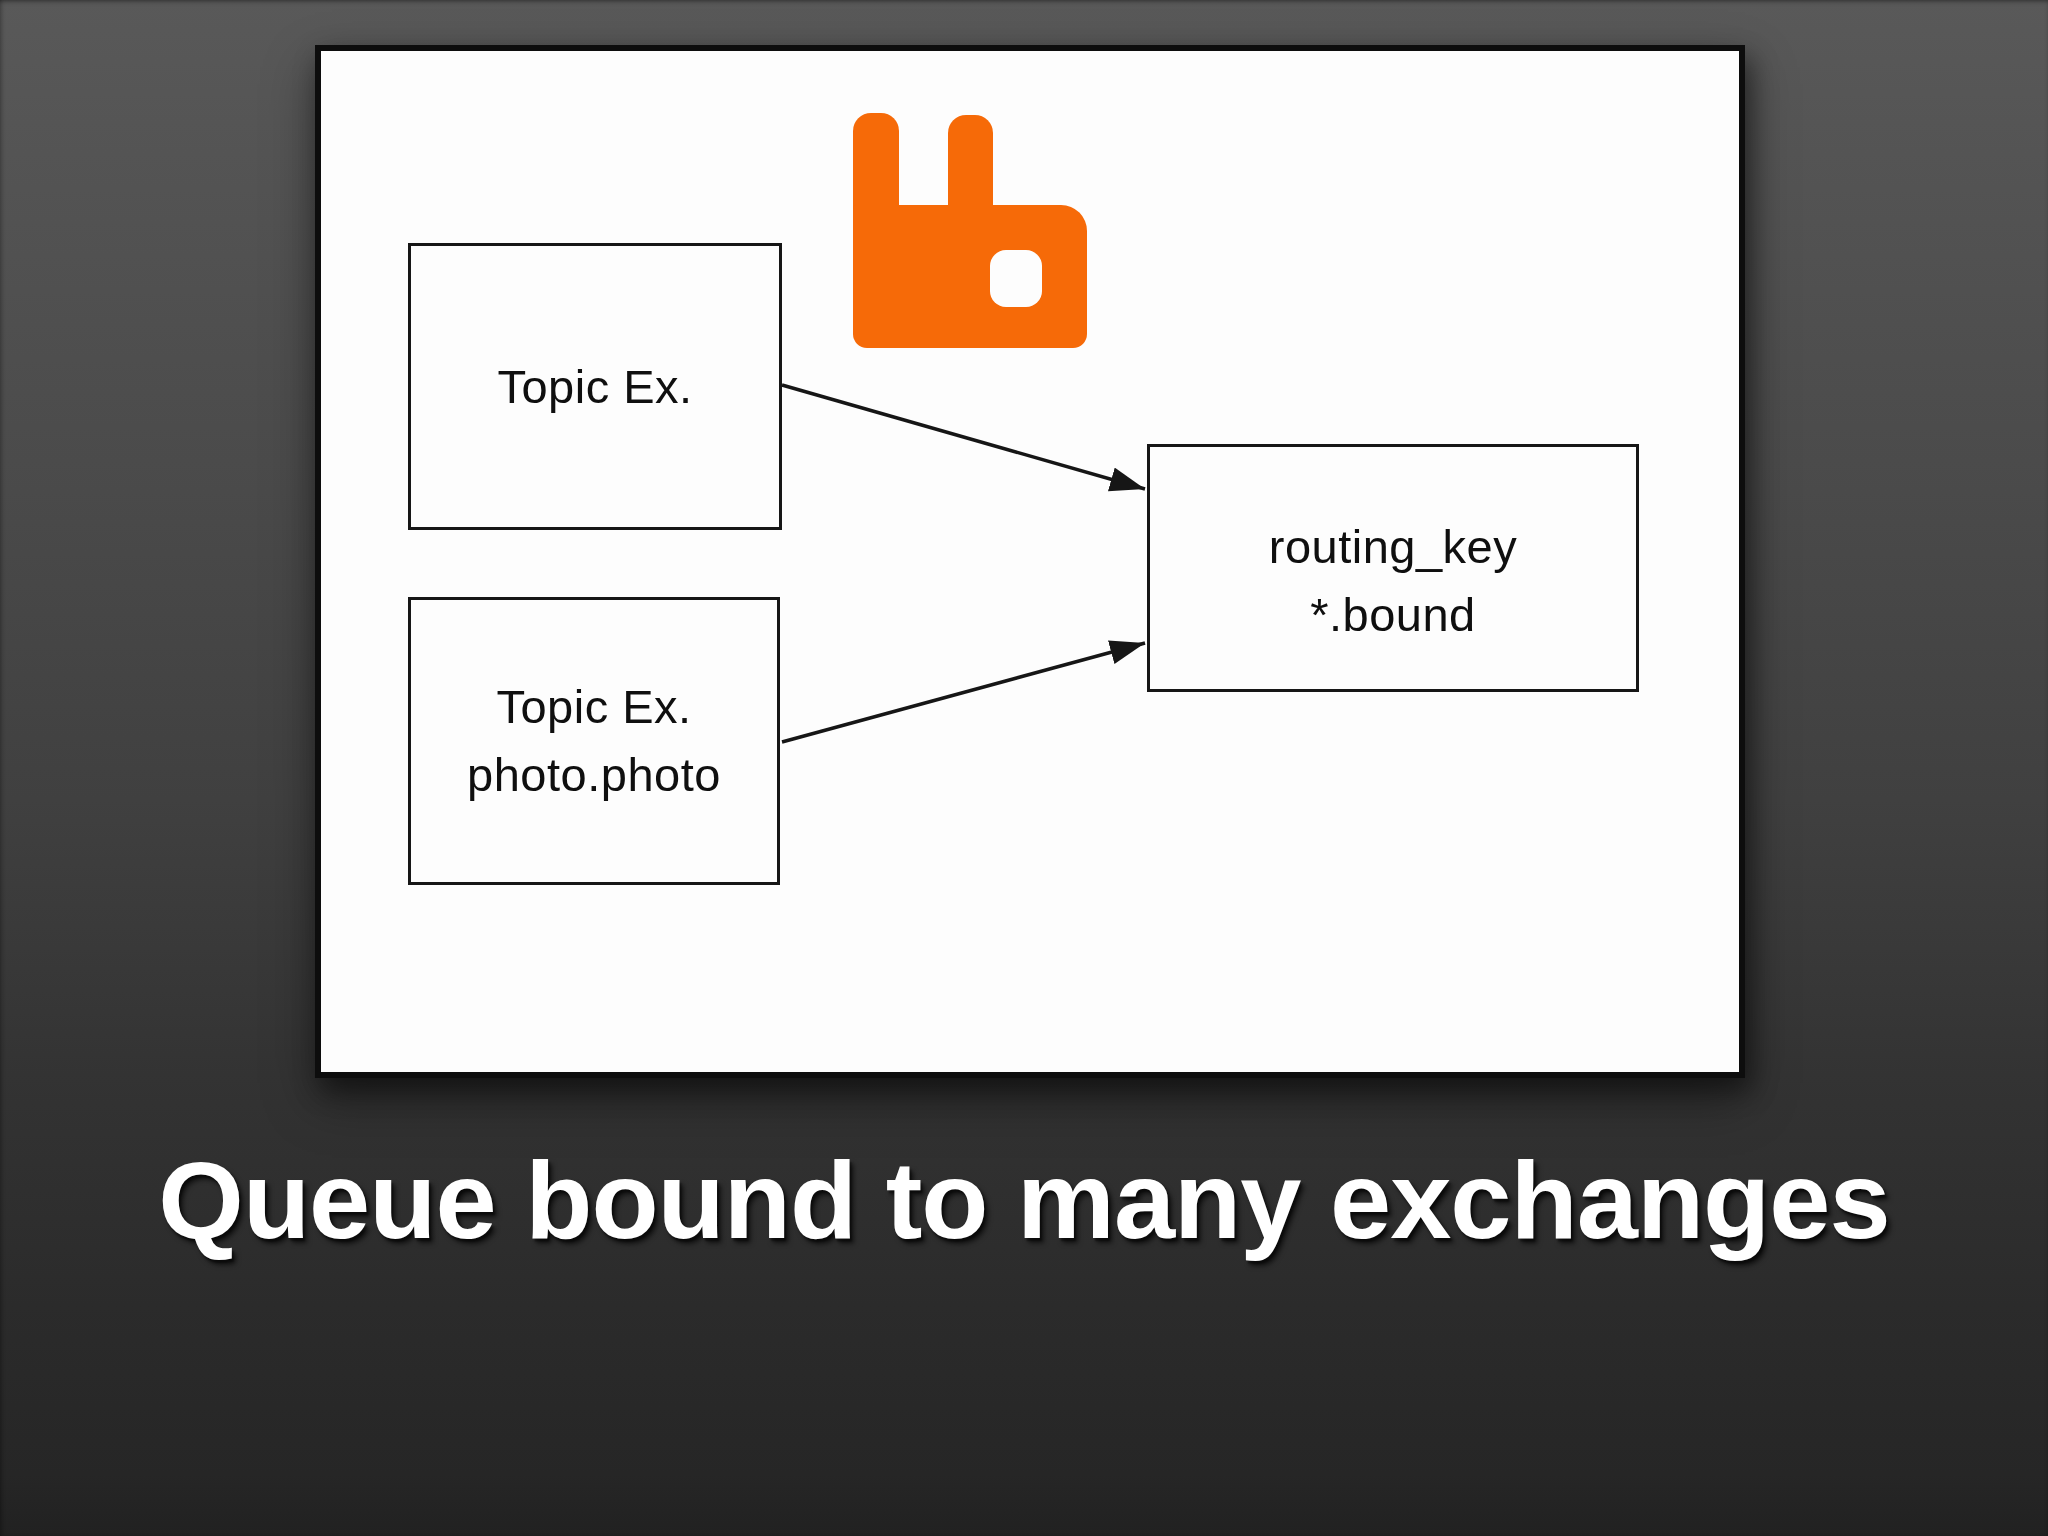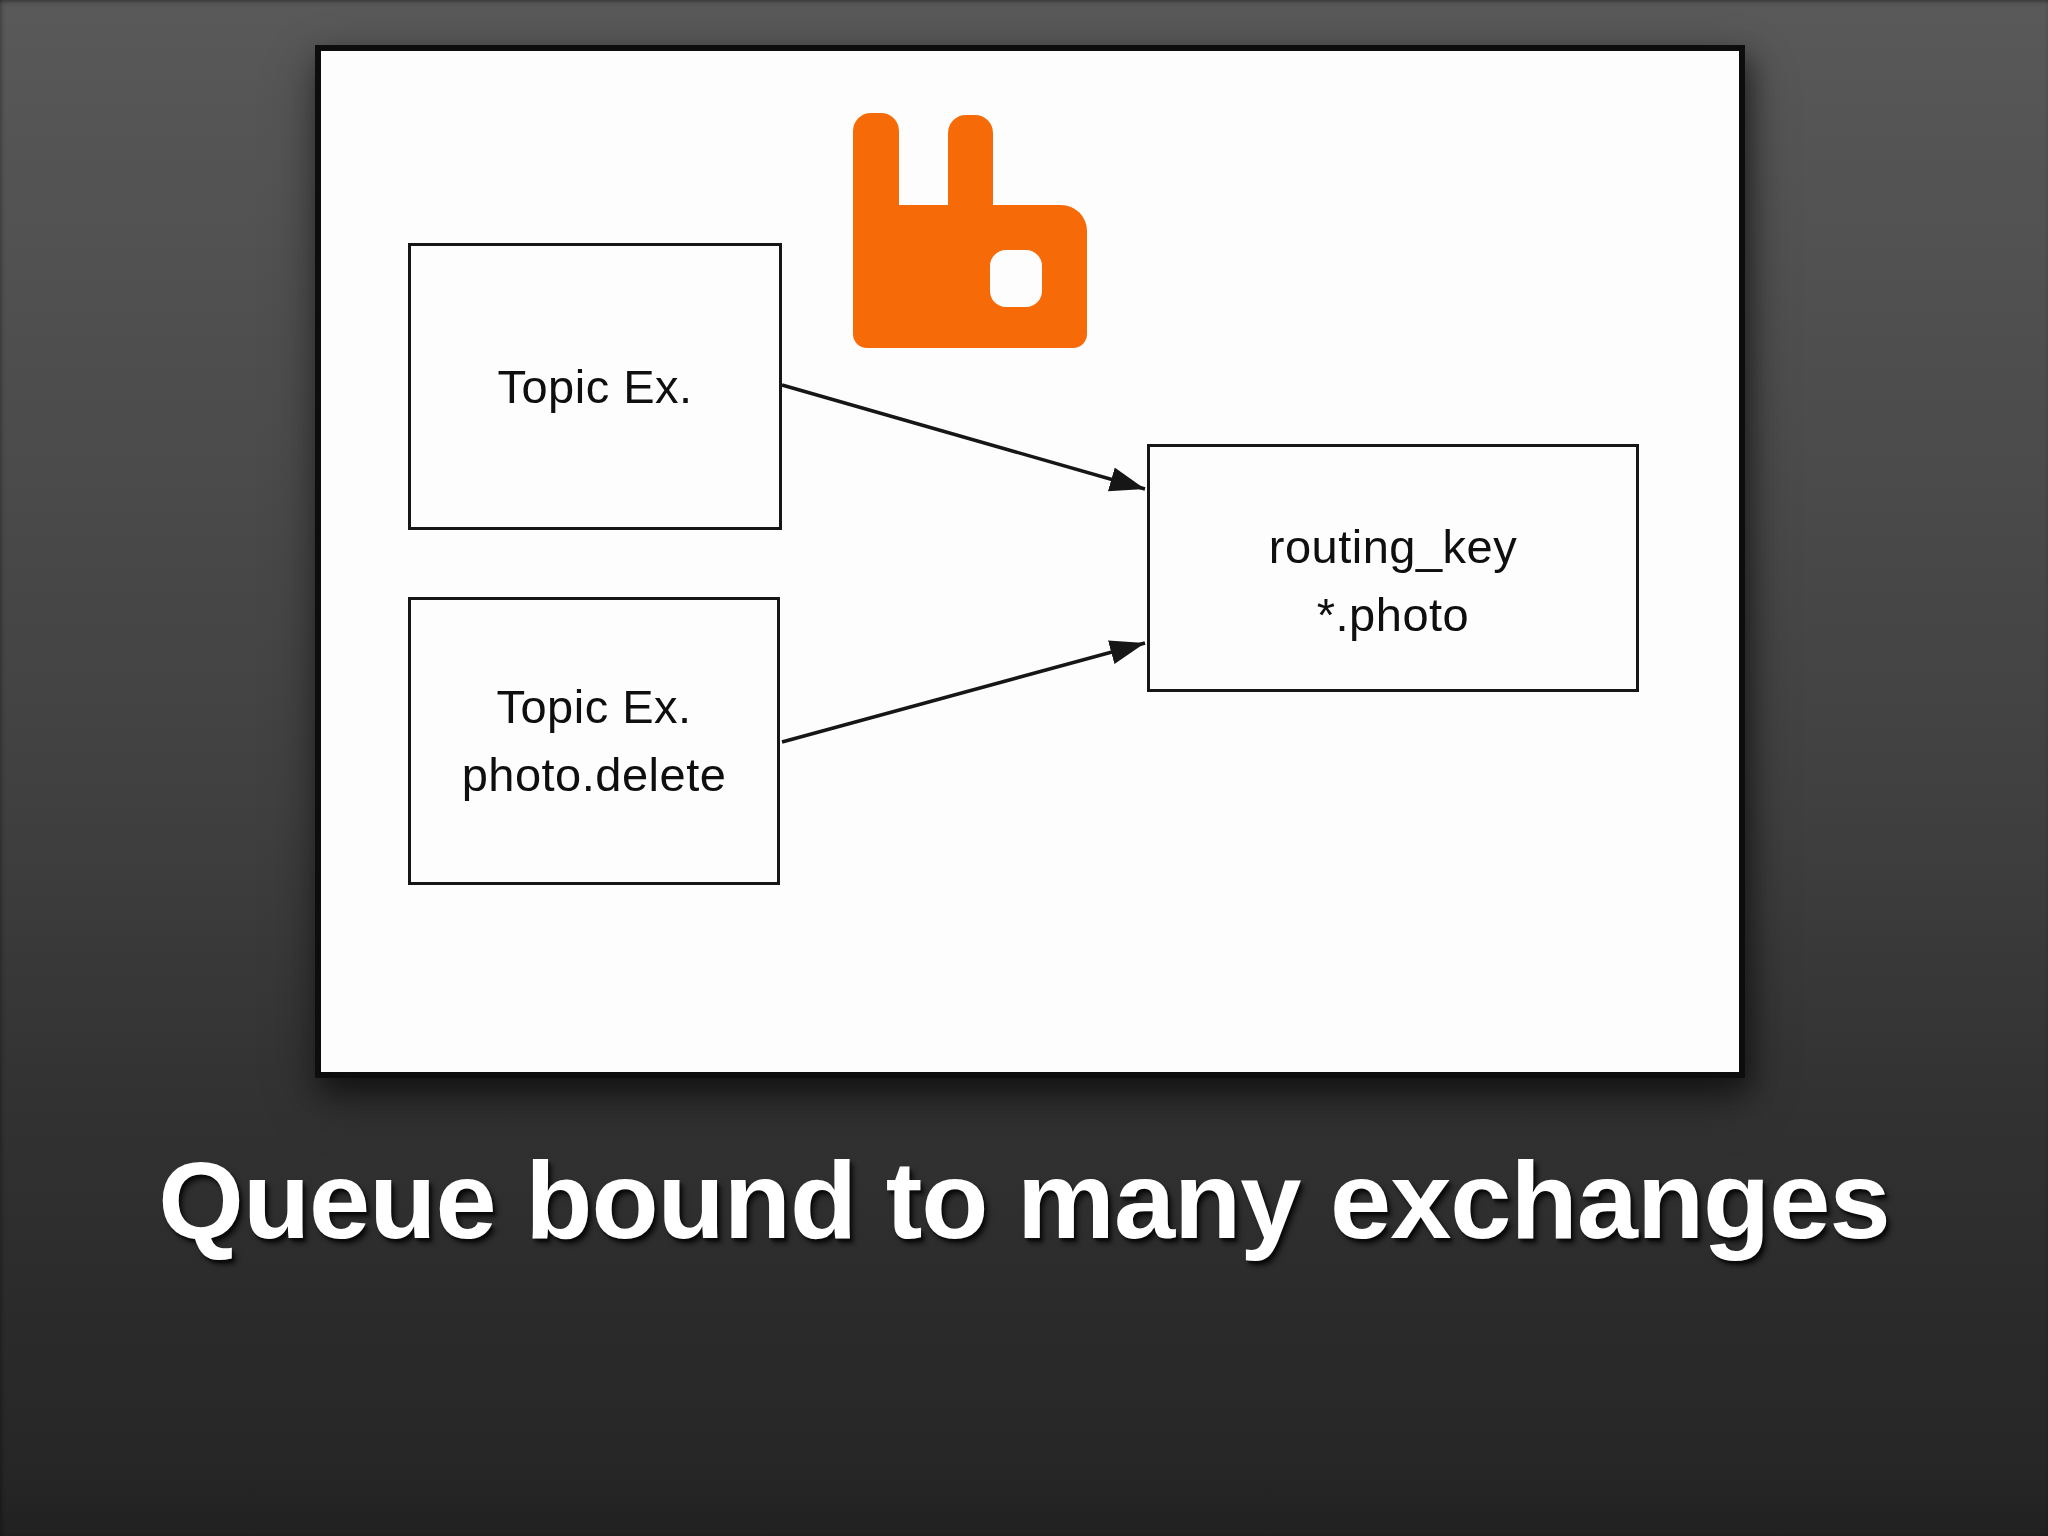--- a/index.html
+++ b/index.html
@@ -83,24 +83,24 @@
       <div class="part body"></div>
       <div class="hole"></div>
     </div>
 
     <div class="node node-msg">
       <span>Topic Ex.</span>
     </div>
 
     <div class="node node-photo">
       <span>Topic Ex.</span>
-      <span>photo.delete</span>
+      <span>photo.photo</span>
     </div>
 
     <div class="node node-queue">
       <span>routing_key</span>
-      <span>*.photo</span>
+      <span>*.bound</span>
     </div>
 
   </div>
 </div>
 
 <div class="slide-title">Queue bound to many exchanges</div>
 
 </body></html>

